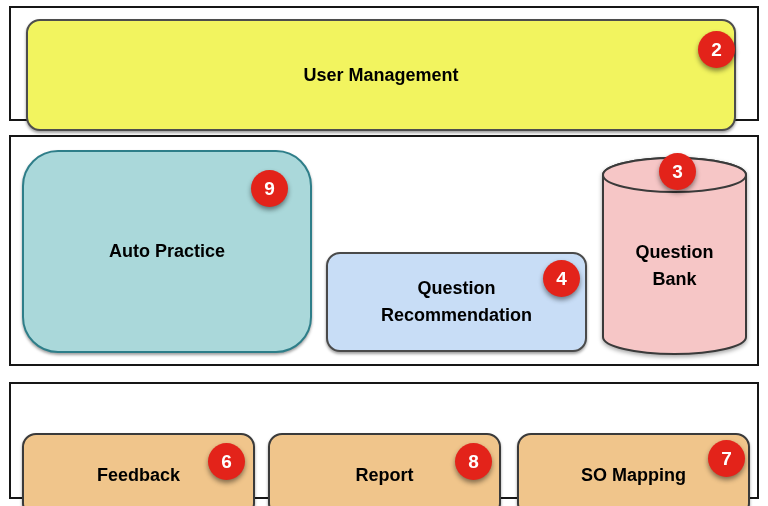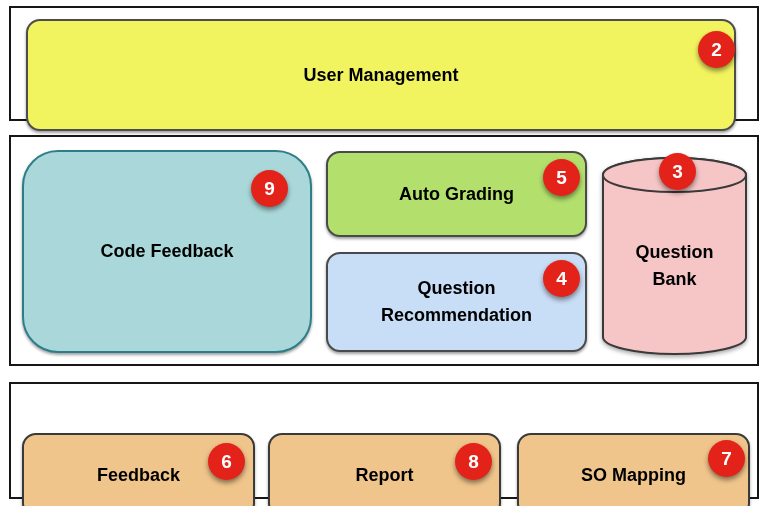--- a/index.html
+++ b/index.html
@@ -118,28 +118,24 @@
 
   <div class="container" id="sec-top"></div>
   <div class="box" id="box-user-management">
     <span class="label">User Management</span>
     <span class="badge" id="badge-user-management">2</span>
   </div>
 
   <div class="container" id="sec-mid"></div>
 
   <div class="box" id="box-code-practice">
-    <span class="label">Code Feedback</span>
+    <span class="label">Auto Practice</span>
     <span class="badge" id="badge-code-practice">9</span>
   </div>
 
-  <div class="box" id="box-auto-grading">
-    <span class="label">Auto Grading</span>
-    <span class="badge" id="badge-auto-grading">5</span>
-  </div>
 
   <div class="box" id="box-question-recommendation">
     <span class="label">Question
 Recommendation</span>
     <span class="badge" id="badge-question-recommendation">4</span>
   </div>
 
   <div id="cyl-question-bank">
     <svg width="147" height="200" viewBox="0 0 147 200">
       <path d="M2,19 a71.5,17 0 0 1 143,0 v162 a71.5,17 0 0 1 -143,0 z" fill="#f6c6c6" stroke="#3a3a3a" stroke-width="2"></path>

